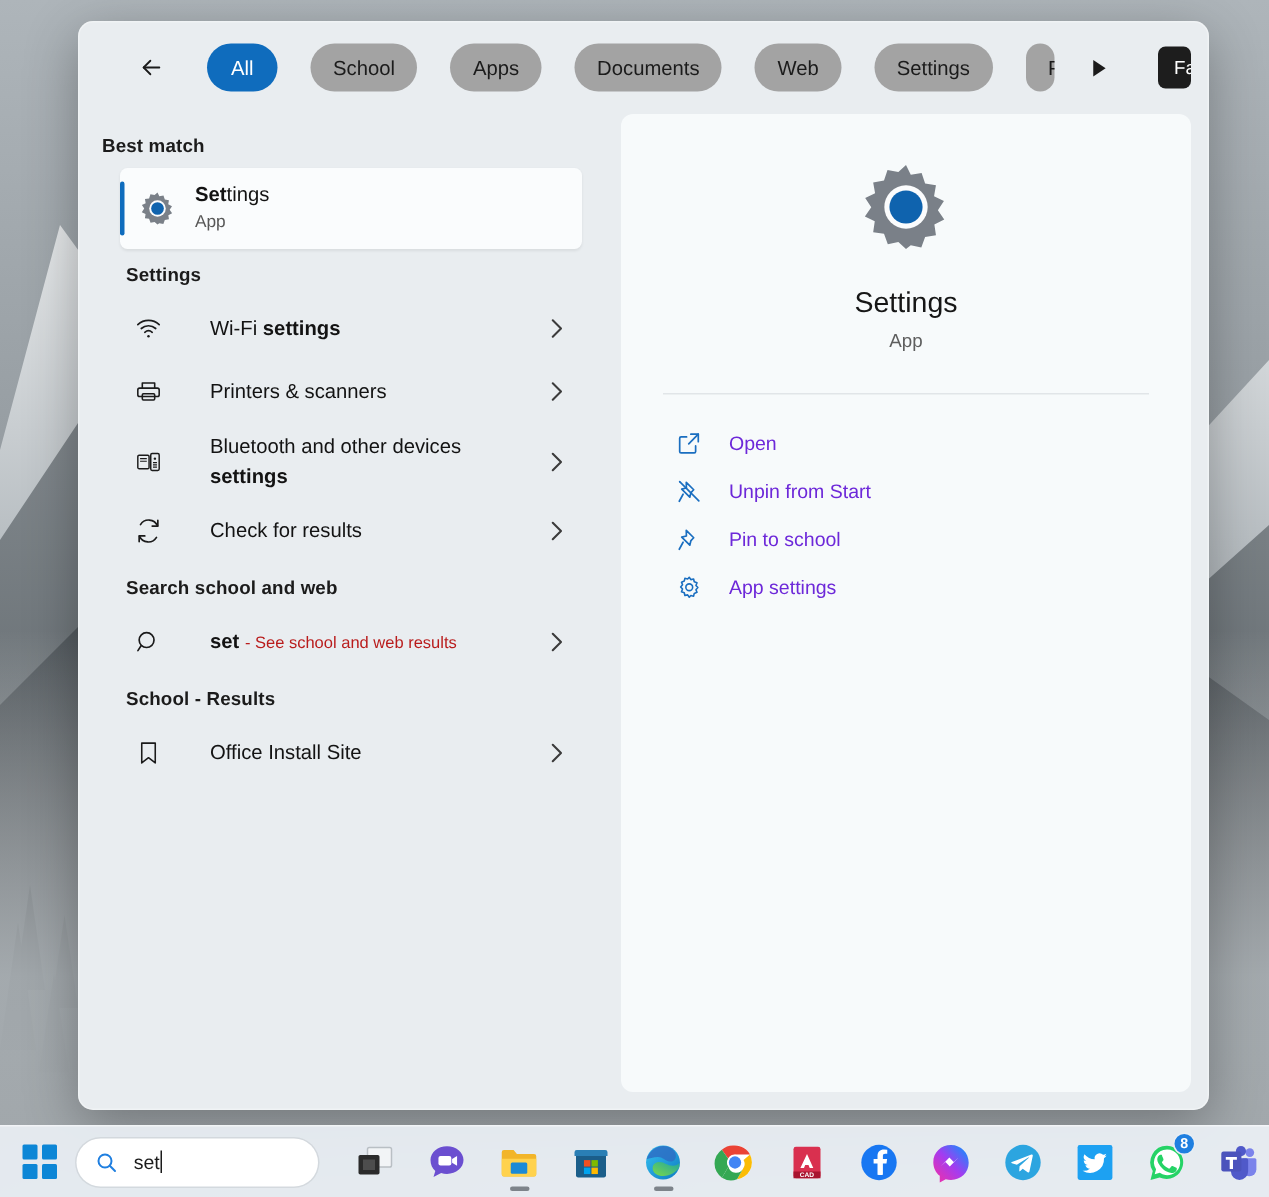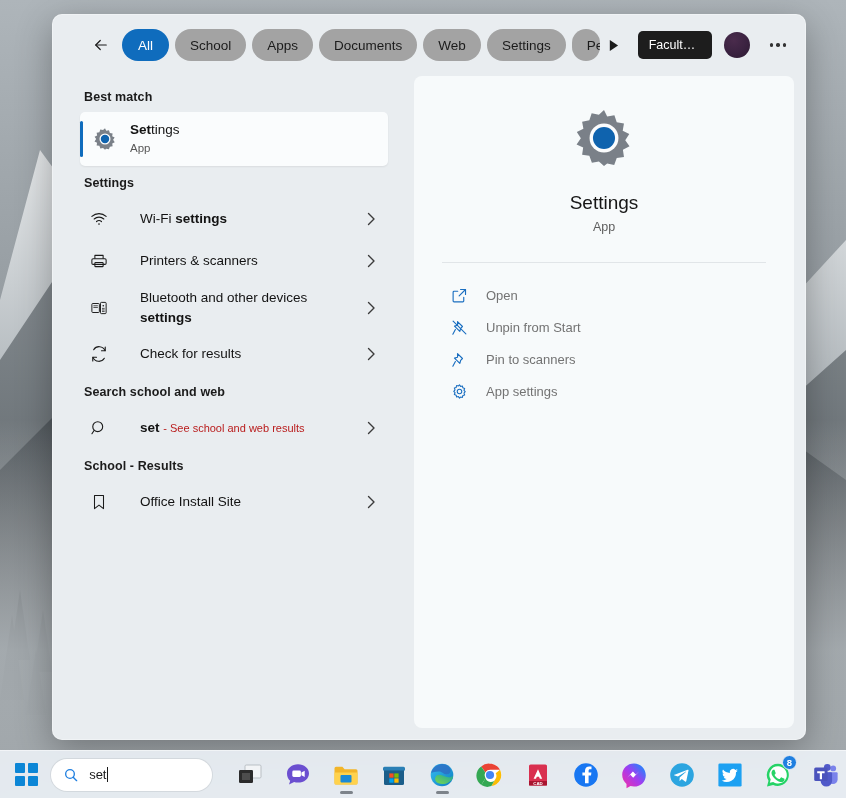--- a/index.html
+++ b/index.html
@@ -19,21 +19,21 @@
   #flyout {
     position:absolute; left:52px; top:14px; width:754px; height:726px;
     background:#e9edf0; border-radius:10px;
     box-shadow:0 10px 36px rgba(0,0,0,.30), 0 0 0 1px rgba(255,255,255,.35) inset;
     overflow:hidden; display:flex; flex-direction:column;
   }
 
   
   #tabrow {
     height:62px; flex:0 0 62px; display:flex; align-items:center;
-    padding:0 14px 0 34px; gap:6px; position:relative;
+    padding:0 14px 0 34px; gap:22px; position:relative;
   }
   .backbtn {
     width:30px; height:30px; flex:0 0 30px; display:flex; align-items:center;
     justify-content:center; border-radius:4px; cursor:pointer;
   }
   .backbtn svg { width:18px; height:18px; }
   .pill {
     height:32px; display:flex; align-items:center; padding:0 15px;
     border-radius:16px; font-size:13.5px; color:#1b1b1b; white-space:nowrap;
     background:#a3a3a3; cursor:pointer;
@@ -67,21 +67,21 @@
   #leftcol { width:348px; flex:0 0 348px; padding:0 12px 0 0; overflow:hidden; }
   #rightcol {
     flex:1 1 auto; margin:0 12px 12px 14px; background:#f7fafb;
     border-radius:8px; padding:28px 26px 0 26px;
   }
 
   .grouphead {
     font-size:12.5px; font-weight:bold; color:#1b1b1b;
     padding:10px 0 8px 32px; letter-spacing:.1px;
   }
-  #leftcol > .grouphead:first-child { padding-top:14px; }
+  #leftcol > .grouphead:first-child { padding-top:14px;padding-left:16px; }
 
   
   .bestcard {
     margin-left:28px; height:54px; background:#fafcfd; border-radius:5px;
     display:flex; align-items:center; padding-left:12px; position:relative;
     cursor:pointer; box-shadow:0 1px 2px rgba(0,0,0,.07);
   }
   .bestcard::before {
     content:""; position:absolute; left:0; top:9px; bottom:9px; width:3px;
     background:#0f6cbd; border-radius:2px;
@@ -115,21 +115,21 @@
   .prev-sep { height:1px; background:#e1e5e8; margin:28px 2px 16px 2px; }
   .act {
     display:flex; align-items:center; height:32px; border-radius:4px;
     padding:0 8px; cursor:pointer; margin-bottom:0px;
   }
   .act .aic {
     width:22px; height:22px; flex:0 0 22px; margin-right:16px; color:#1a6ec0;
     display:flex; align-items:center; justify-content:center;
   }
   .act .aic svg { width:17px; height:17px; }
-  .act .alabel { font-size:13px; color:#737373; }
+  .act .alabel { font-size:13px; color:#6d28d9; }
 
   
   #taskbar {
     position:absolute; left:0; bottom:0; width:846px; height:48px;
     background:rgba(233,238,243,.94); display:flex; align-items:center;
     padding-left:12px; border-top:1px solid rgba(255,255,255,.5);
   }
   .tb-start { width:40px; height:40px; display:flex; align-items:center; justify-content:center; cursor:pointer; }
   .winlogo { display:grid; grid-template-columns:10px 10px; grid-template-rows:10px 10px; gap:2.5px; }
   .winlogo i { background:#0c86d6; display:block; border-radius:1px; }
@@ -404,21 +404,21 @@
         <span class="alabel">Unpin from Start</span>
       </div>
 
       <div class="act">
         <span class="aic">
           <svg viewBox="0 0 24 24" fill="none" stroke="#1a6ec0" stroke-width="1.6" stroke-linecap="round" stroke-linejoin="round">
             <path d="M9.2 3.6l7 7-2.6 2.6-1.1 4.4-7.6-7.6 4.4-1.1z"></path>
             <path d="M6.2 14.8L2.6 21.4"></path>
           </svg>
         </span>
-        <span class="alabel">Pin to scanners</span>
+        <span class="alabel">Pin to school</span>
       </div>
 
       <div class="act">
         <span class="aic">
           <svg viewBox="0 0 24 24" fill="none" stroke="#1a6ec0" stroke-width="1.5" stroke-linejoin="round">
             <circle cx="12" cy="12" r="3.2"></circle>
             <path d="M12 2.6l1.5 2.2 2.6-.6.6 2.6 2.6 1-1 2.5 1.8 2-1.8 2 1 2.5-2.6 1-.6 2.6-2.6-.6L12 21.4l-1.5-2.2-2.6.6-.6-2.6-2.6-1 1-2.5-1.8-2 1.8-2-1-2.5 2.6-1 .6-2.6 2.6.6z"></path>
           </svg>
         </span>
         <span class="alabel">App settings</span>

